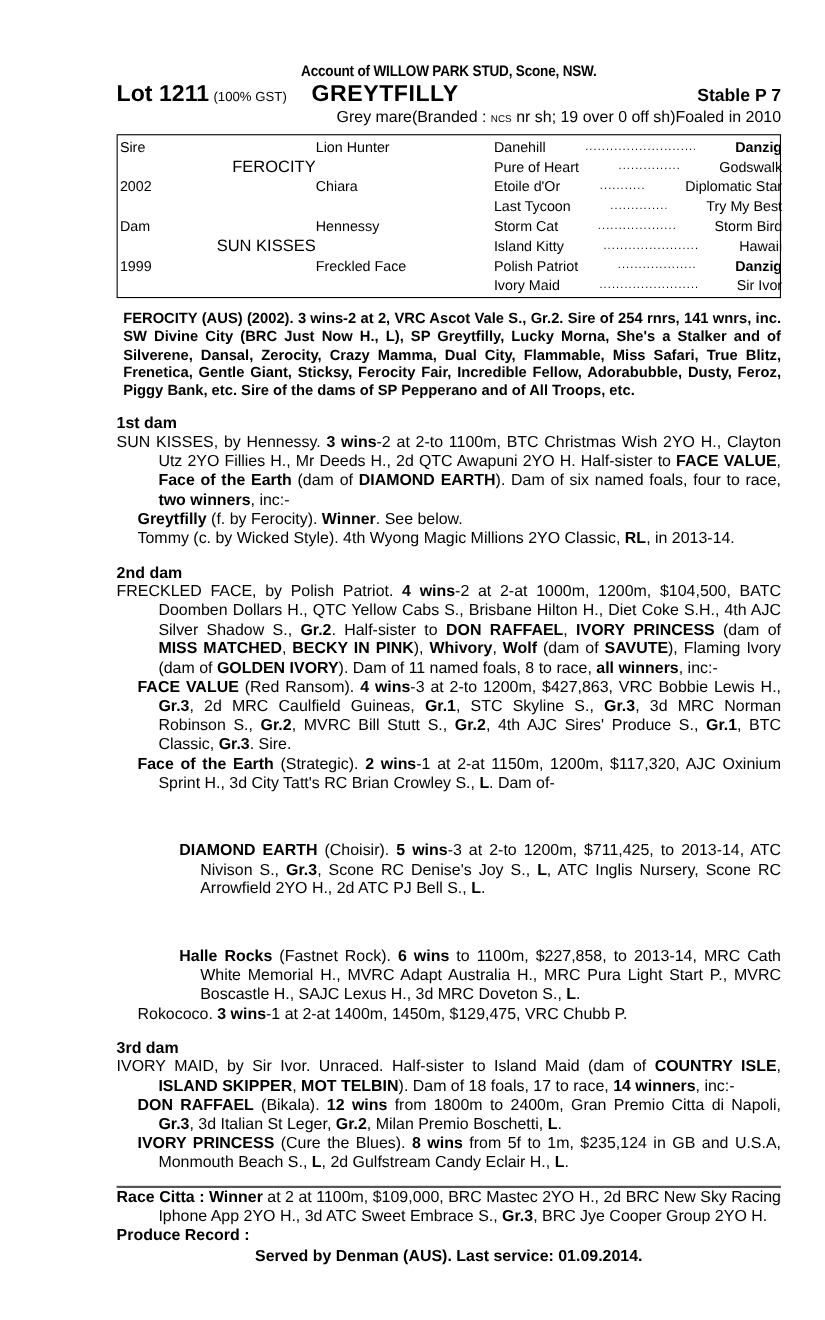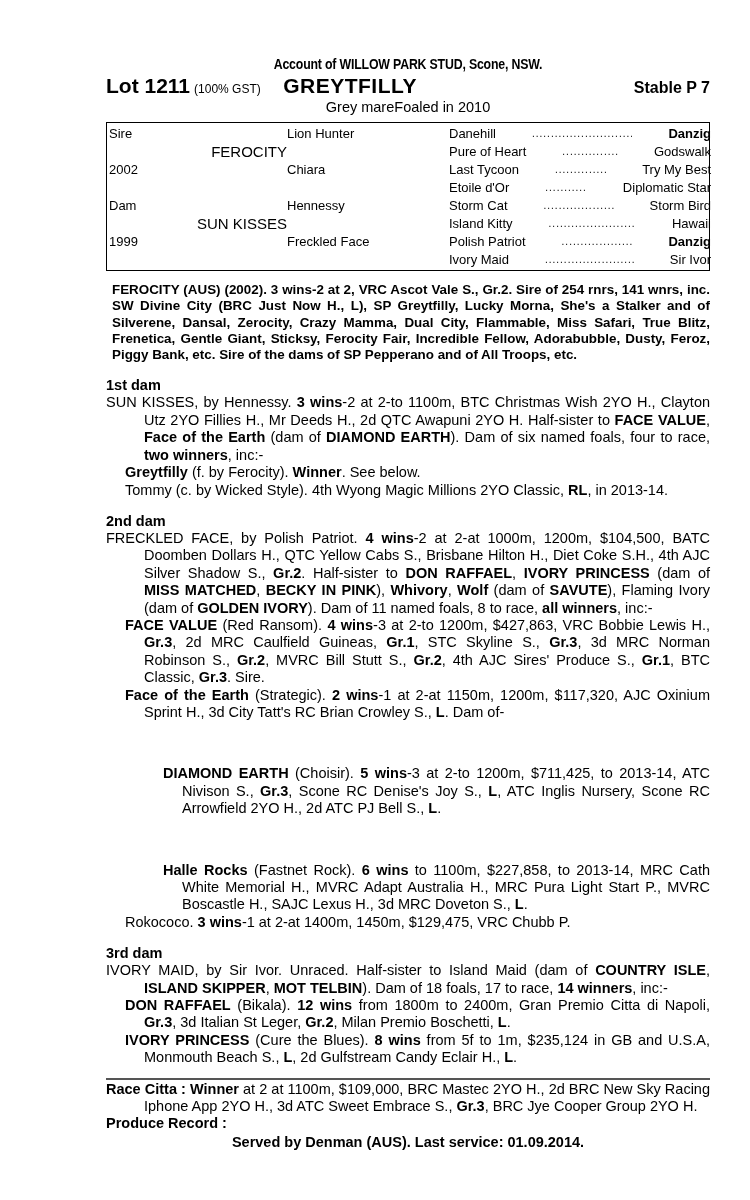--- a/index.html
+++ b/index.html
@@ -6,21 +6,21 @@
   body { width: 750px; height: 1200px; position: relative; overflow: hidden;
          font-family: "Liberation Sans", sans-serif; color: #000; }
   .page { position: absolute; left: 106px; top: 56px; width: 604px; }
   .account { text-align: center; font-weight: bold; font-size: 14px; letter-spacing: -0.2px;
              font-family: "Liberation Sans", sans-serif; transform: scaleX(0.88); transform-origin: center; margin-bottom: 2px; }
   .lotline { display: flex; align-items: baseline; justify-content: space-between; height: 24px; }
   .lot { font-weight: 900; font-size: 21px; }
   .lot .gst { font-weight: normal; font-size: 12px; margin-left: 4px; margin-top: 20px; }
   .horse { font-weight: 900; font-size: 21px; letter-spacing: 0.5px; margin-left: 18px; }
   .stable { font-weight: 900; font-size: 16px; }
-  .subline { display: flex; justify-content: center; font-size: 14.5px; height: 20px; margin-top: 1px; }
+  .subline { display: flex; justify-content: flex-end; font-size: 14.5px; height: 20px; margin-top: 1px; }
   .subline .brand .ncs { font-size: 9px; letter-spacing: 0; }
   .ped { border: 1.5px solid #000; margin-top: 3px; display: grid;
          grid-template-columns: 178px 162px 262px; font-size: 13px; padding: 2px 2px 1px 2px; }
   .ped .cell { height: 18px; line-height: 18px; white-space: nowrap; }
   .ped .big { font-weight: 400; font-size: 15px; text-align: right; }
   .gp { display: flex; gap: 36px; }
   .gp .n { white-space: nowrap; }
   .gp .dots { flex: 1; overflow: hidden; white-space: nowrap; letter-spacing: 1px; font-size: 10px; }
   .gp .dots::before { content: "................................................................................................"; }
   .gp .s { white-space: nowrap; }
@@ -48,20 +48,21 @@
   <div class="lotline">
     <div>
       <span class="lot">Lot 1211</span><span class="lot gst"><span class="gst">(100% GST)</span></span>
       <span class="horse">GREYTFILLY</span>
     </div>
     <span class="stable">Stable P 7</span>
   </div>
 
   <div class="subline">
     <span>Grey mare</span>
+    <span class="brand"><span>(Branded : </span><span class="ncs">NCS</span><span> nr sh; 19 over 0 off sh)</span></span>
     <span>Foaled in 2010</span>
   </div>
 
   <div class="ped">
 
     <div>
       <div class="cell">Sire</div>
       <div class="cell big">FEROCITY</div>
       <div class="cell">2002</div>
       <div class="cell"></div>
@@ -87,28 +88,28 @@
           <span class="n">Danehill</span>
           <span class="dots"></span>
           <span class="s bold">Danzig</span>
         </div>
         <div class="cell gp">
           <span class="n">Pure of Heart</span>
           <span class="dots"></span>
           <span class="s">Godswalk</span>
         </div>
         <div class="cell gp">
+          <span class="n">Etoile d'Or</span>
+          <span class="dots"></span>
+          <span class="s">Diplomatic Star</span>
+        </div>
+        <div class="cell gp">
           <span class="n">Last Tycoon</span>
           <span class="dots"></span>
           <span class="s">Try My Best</span>
-        </div>
-        <div class="cell gp">
-          <span class="n">Etoile d'Or</span>
-          <span class="dots"></span>
-          <span class="s">Diplomatic Star</span>
         </div>
         <div class="cell gp">
           <span class="n">Storm Cat</span>
           <span class="dots"></span>
           <span class="s">Storm Bird</span>
         </div>
         <div class="cell gp">
           <span class="n">Island Kitty</span>
           <span class="dots"></span>
           <span class="s">Hawaii</span>

